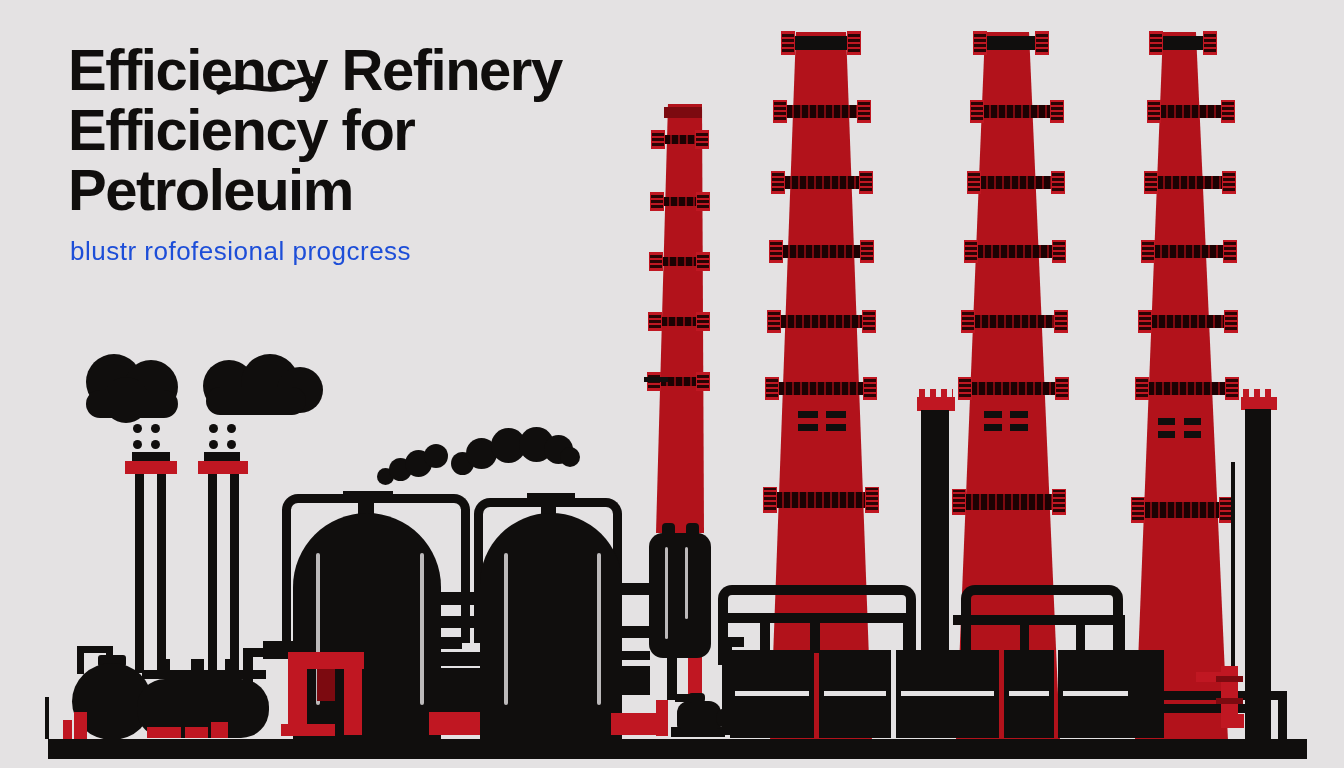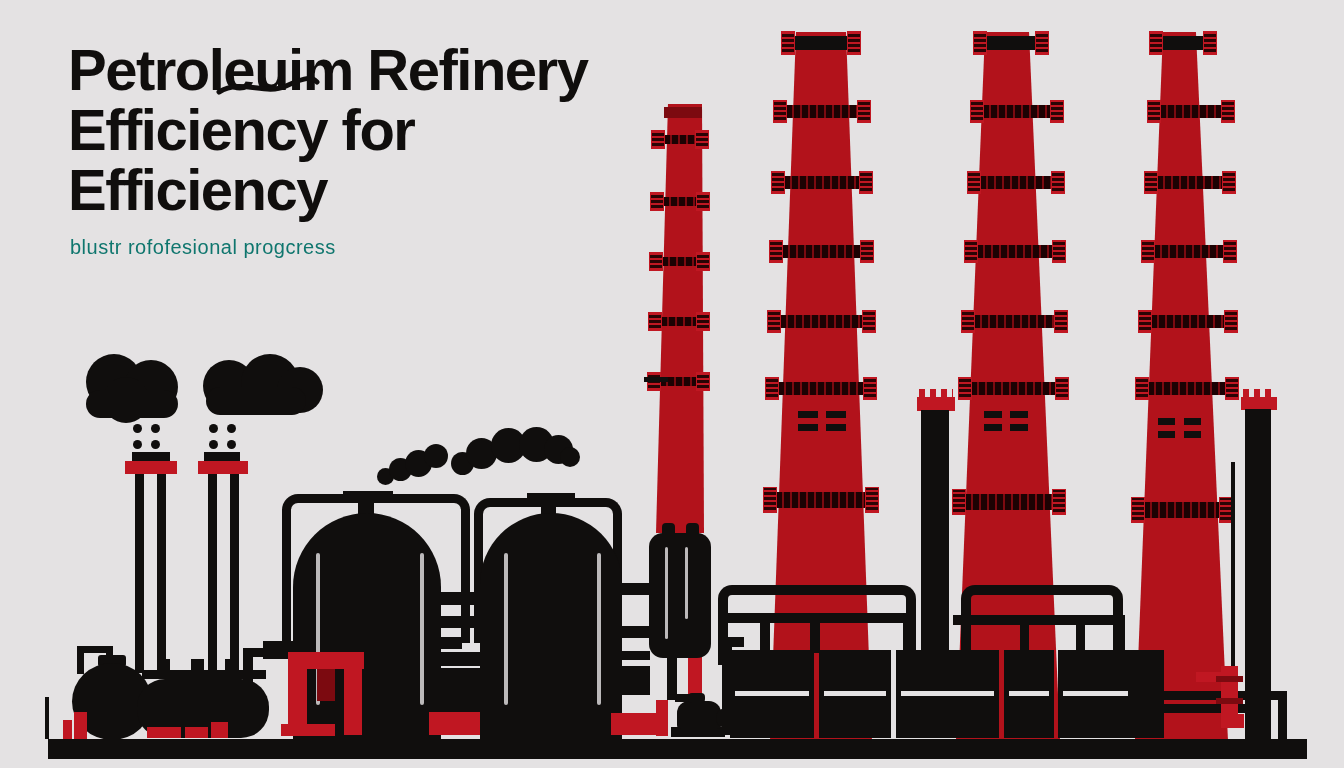--- a/index.html
+++ b/index.html
@@ -15,21 +15,21 @@
   .platform{background:repeating-linear-gradient(90deg,#1c0203 0 6px,#7c0a10 6px 8px);}
   .platform::before,.platform::after{content:"";position:absolute;top:-4px;bottom:-4px;width:12px;
      background:repeating-linear-gradient(0deg,var(--red-bright,#c01722) 0 2px,#2a0405 2px 5px);
      outline:1px solid var(--red-bright,#c01722);}
   .platform::before{left:-4px;}
   .platform::after{right:-4px;}
   .frame{border:9px solid var(--ink,#100e0d);border-bottom:none;border-radius:16px 16px 0 0;background:transparent;}
   .rack{border:10px solid var(--ink,#100e0d);border-bottom:none;border-radius:14px 14px 0 0;background:transparent;}
   .teeth{background:repeating-linear-gradient(90deg,var(--red-bright,#c01722) 0 6px,transparent 6px 11px);}
   .title{color:var(--ink,#100e0d);font-weight:bold;font-size:58px;line-height:60px;letter-spacing:-1.5px;white-space:nowrap;}
-  .subtitle{color:#0f766e;font-size:20px;letter-spacing:.5px;white-space:nowrap;}
+  .subtitle{color:#1d4ed8;font-size:26px;letter-spacing:.5px;white-space:nowrap;}
   .slit{position:absolute;left:5px;right:5px;top:41px;height:5px;background:var(--background,#e4e2e3);}
 </style>
 </head>
 <body>
 
 <div id="scene">
 
   <div class="abs frame" style="left:282px;top:494px;width:170px;height:140px;"></div>
   <div class="abs frame" style="left:474px;top:498px;width:130px;height:136px;"></div>
 
@@ -228,22 +228,22 @@
   <div class="abs ink" style="left:1128px;top:704px;width:140px;height:9px;"></div>
   <div class="abs ink" style="left:1262px;top:704px;width:9px;height:35px;"></div>
   <div class="abs red2" style="left:1221px;top:666px;width:17px;height:62px;"></div>
   <div class="abs reddk" style="left:1216px;top:676px;width:27px;height:6px;"></div>
   <div class="abs reddk" style="left:1216px;top:698px;width:27px;height:6px;"></div>
   <div class="abs red2" style="left:1221px;top:714px;width:23px;height:14px;"></div>
 
   <div class="abs ink" style="left:48px;top:739px;width:1259px;height:20px;"></div>
 
   <div class="abs" style="left:68px;top:40px;">
-    <div class="title">Petroleuim Refinery</div>
+    <div class="title">Efficiency Refinery</div>
     <div class="title">Efficiency for</div>
-    <div class="title">Efficiency</div>
+    <div class="title">Petroleuim</div>
     <div class="subtitle" style="position:absolute;left:2px;top:196px;">blustr rofofesional progcress</div>
     <svg style="position:absolute;left:148px;top:32px;" width="104" height="26" viewBox="0 0 104 26">
       <path d="M3 20 C 26 6, 48 24, 70 14 S 96 5, 101 10" fill="none" stroke="#100e0d" stroke-width="5" stroke-linecap="round"></path>
     </svg>
   </div>
 
 </div>
 
 </body></html>

